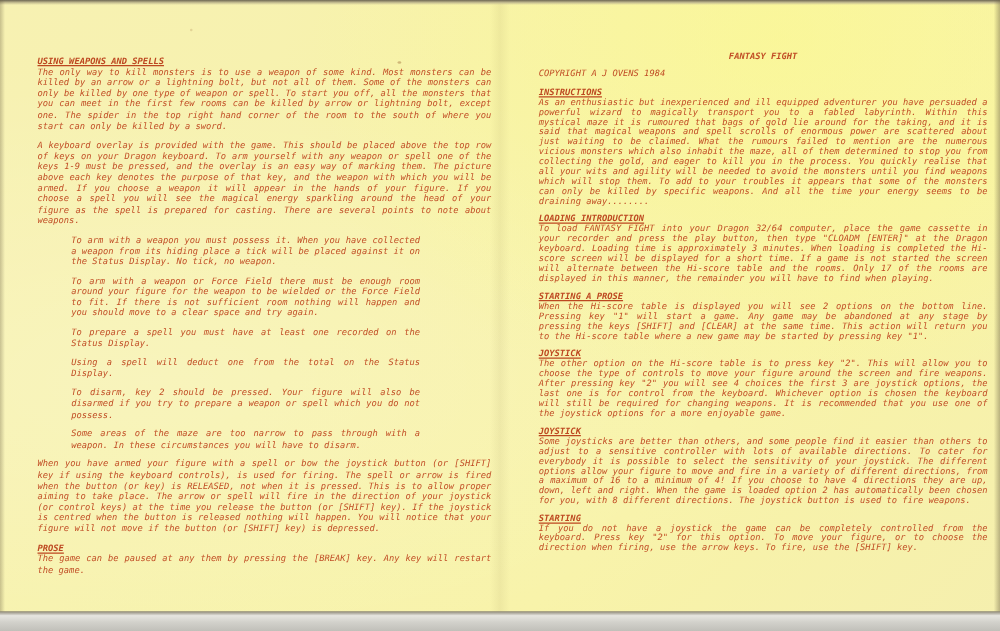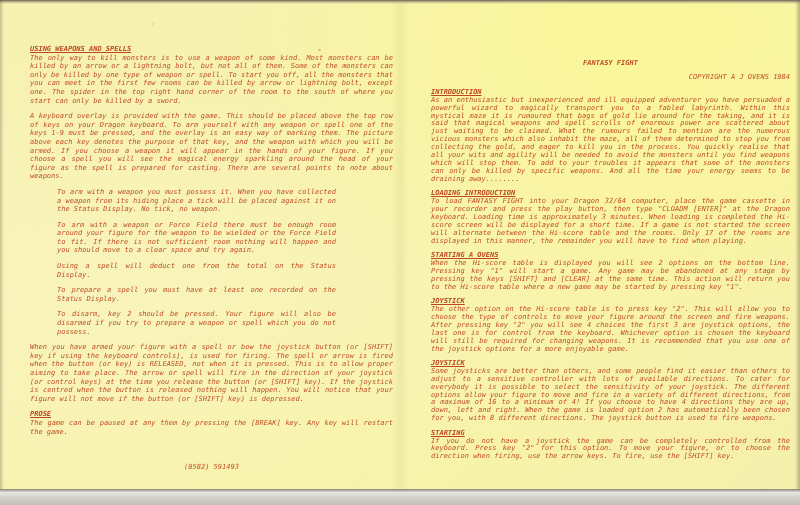--- a/index.html
+++ b/index.html
@@ -22,71 +22,71 @@
   .edge-left{position:absolute;top:0;bottom:14px;left:0;width:4px;
     background:linear-gradient(to right,rgba(110,100,70,.35),rgba(110,100,70,0));}
   .edge-right{position:absolute;top:0;bottom:14px;right:0;width:5px;
     background:linear-gradient(to left,rgba(110,100,70,.45),rgba(110,100,70,0));}
   .gutter{position:absolute;top:0;bottom:14px;left:392px;width:16px;
     background:linear-gradient(to right,rgba(150,135,80,0),rgba(150,135,80,.10) 50%,rgba(150,135,80,0));}
   .speck{position:absolute;border-radius:50%;background:rgba(160,110,60,.45);}
 
   .col{position:absolute;font-size:7px;text-align:justify;}
   .col-left{left:30px;top:45px;width:363px;line-height:8.6px;}
-  .col-right{left:431px;top:60px;width:359px;line-height:7.9px;}
+  .col-right{left:431px;top:42px;width:359px;line-height:7.9px;}
 
   h3{font:inherit;font-weight:bold;color:#bd4720;text-decoration:underline;margin:0;text-align:left;}
   p{margin:0 0 7px 0;}
   .col-right p{margin:0 0 6.5px 0;}
   .notes{margin-left:27px;width:279px;}
   .rtitle{text-align:center;font-weight:bold;margin:0 0 13px 0;}
-  .rcopy{text-align:right;margin:0 0 11px 0;}
+  .rcopy{text-align:left;margin:0 0 11px 0;}
   .publisher{position:absolute;left:30px;top:463px;width:363px;text-align:center;
     font-size:7px;line-height:8.8px;}
   .publisher div{white-space:nowrap;}
 </style>
 </head>
 <body>
 
 <div class="scan">
 
   <div class="col col-left">
     <h3>USING WEAPONS AND SPELLS</h3>
     <p>The only way to kill monsters is to use a weapon of some kind.  Most monsters can be killed by an arrow or a lightning bolt, but not all of them.  Some of the monsters can only be killed by one type of weapon or spell.  To start you off, all the monsters that you can meet in the first few rooms can be killed by arrow or lightning bolt, except one.  The spider in the top right hand corner of the room to the south of where you start can only be killed by a sword.</p>
     <p>A keyboard overlay is provided with the game.  This should be placed above the top row of keys on your Dragon keyboard.  To arm yourself with any weapon or spell one of the keys 1-9 must be pressed, and the overlay is an easy way of marking them.  The picture above each key denotes the purpose of that key, and the weapon with which you will be armed.  If you choose a weapon it will appear in the hands of your figure.  If you choose a spell you will see the magical energy sparkling around the head of your figure as the spell is prepared for casting.  There are several points to note about weapons.</p>
 
     <div class="notes">
       <p>To arm with a weapon you must possess it.  When you have collected a weapon from its hiding place a tick will be placed against it on the Status Display.  No tick, no weapon.</p>
       <p>To arm with a weapon or Force Field there must be enough room around your figure for the weapon to be wielded or the Force Field to fit.  If there is not sufficient room nothing will happen and you should move to a clear space and try again.</p>
+      <p>To prepare a spell you must have at least one recorded on the Status Display.</p>
       <p>Using a spell will deduct one from the total on the Status Display.</p>
-      <p>To prepare a spell you must have at least one recorded on the Status Display.</p>
       <p>To disarm, key 2 should be pressed.  Your figure will also be disarmed if you try to prepare a weapon or spell which you do not possess.</p>
+      <p>Some areas of the maze are too narrow to pass through with a weapon.  In these circumstances you will have to disarm.</p>
     </div>
 
     <p>When you have armed your figure with a spell or bow the joystick button (or [SHIFT] key if using the keyboard controls), is used for firing.  The spell or arrow is fired when the button (or key) is RELEASED, not when it is pressed.  This is to allow proper aiming to take place.  The arrow or spell will fire in the direction of your joystick (or control keys) at the time you release the button (or [SHIFT] key).  If the joystick is centred when the button is released nothing will happen.  You will notice that your figure will not move if the button (or [SHIFT] key) is depressed.</p>
 
     <h3>PROSE</h3>
     <p>The game can be paused at any them by pressing the [BREAK] key.  Any key will restart the game.</p>
   </div>
 
   <div class="publisher">
-    <div>(0582) 591493</div>
   </div>
 
   <div class="col col-right">
     <p class="rtitle">FANTASY FIGHT</p>
     <p class="rcopy">COPYRIGHT A J OVENS 1984</p>
 
-    <h3>INTRODUCTION</h3>
+    <h3>INSTRUCTIONS</h3>
     <p>As an enthusiastic but inexperienced and ill equipped adventurer you have persuaded a powerful wizard to magically transport you to a fabled labyrinth. Within this mystical maze it is rumoured that bags of gold lie around for the taking, and it is said that magical weapons and spell scrolls of enormous power are scattered about just waiting to be claimed.  What the rumours failed to mention are the numerous vicious monsters which also inhabit the maze, all of them determined to stop you from collecting the gold, and eager to kill you in the process.  You quickly realise that all your wits and agility will be needed to avoid the monsters until you find weapons which will stop them.  To add to your troubles it appears that some of the monsters can only be killed by specific weapons.  And all the time your energy seems to be draining away........</p>
 
     <h3>LOADING INTRODUCTION</h3>
     <p>To load FANTASY FIGHT into your Dragon 32/64 computer, place the game cassette in your recorder and press the play button, then type "CLOADM [ENTER]" at the Dragon keyboard.  Loading time is approximately 3 minutes. When loading is completed the Hi-score screen will be displayed for a short time.  If a game is not started the screen will alternate between the Hi-score table and the rooms.  Only 17 of the rooms are displayed in this manner, the remainder you will have to find when playing.</p>
 
-    <h3>STARTING A OVENS</h3>
+    <h3>STARTING A PROSE</h3>
     <p>When the Hi-score table is displayed you will see 2 options on the bottom line.  Pressing key "1" will start a game.  Any game may be abandoned at any stage by pressing the keys [SHIFT] and [CLEAR] at the same time. This action will return you to the Hi-score table where a new game may be started by pressing key "1".</p>
 
     <h3>JOYSTICK</h3>
     <p>The other option on the Hi-score table is to press key "2".  This will allow you to choose the type of controls to move your figure around the screen and fire weapons.  After pressing key "2" you will see 4 choices the first 3 are joystick options, the last one is for control from the keyboard.  Whichever option is chosen the keyboard will still be required for changing weapons. It is recommended that you use one of the joystick options for a more enjoyable game.</p>
 
     <h3>JOYSTICK</h3>
     <p>Some joysticks are better than others, and some people find it easier than others to adjust to a sensitive controller with lots of available directions. To cater for everybody it is possible to select the sensitivity of your joystick.  The different options allow your figure to move and fire in a variety of different directions, from a maximum of 16 to a minimum of 4!  If you choose to have 4 directions they are up, down, left and right.  When the game is loaded option 2 has automatically been chosen for you, with 8 different directions.  The joystick button is used to fire weapons.</p>
 
     <h3>STARTING</h3>
     <p>If you do not have a joystick the game can be completely controlled from the keyboard.  Press key "2" for this option.  To move your figure, or to choose the direction when firing, use the arrow keys.  To fire, use the [SHIFT] key.</p>

